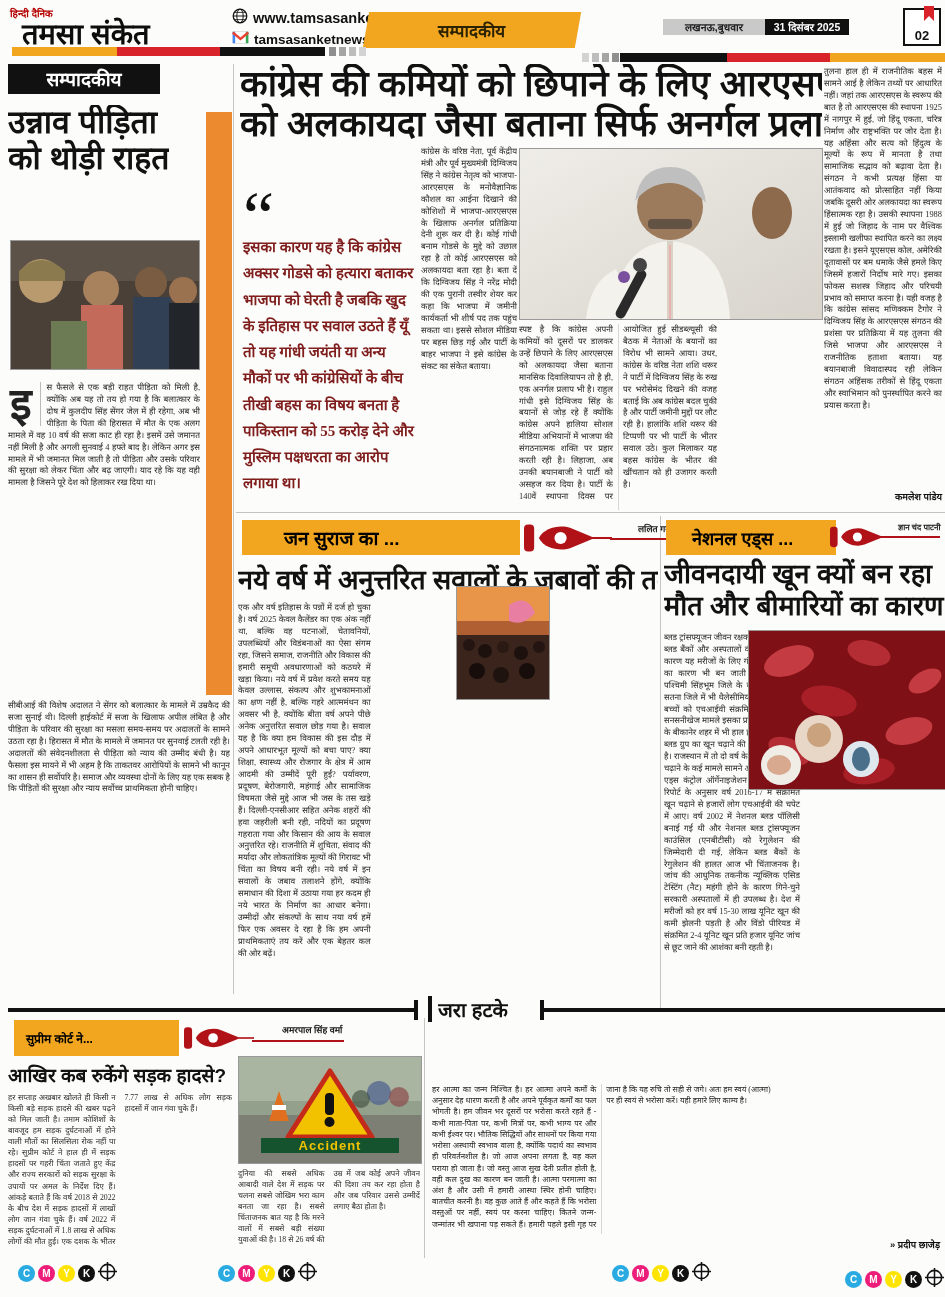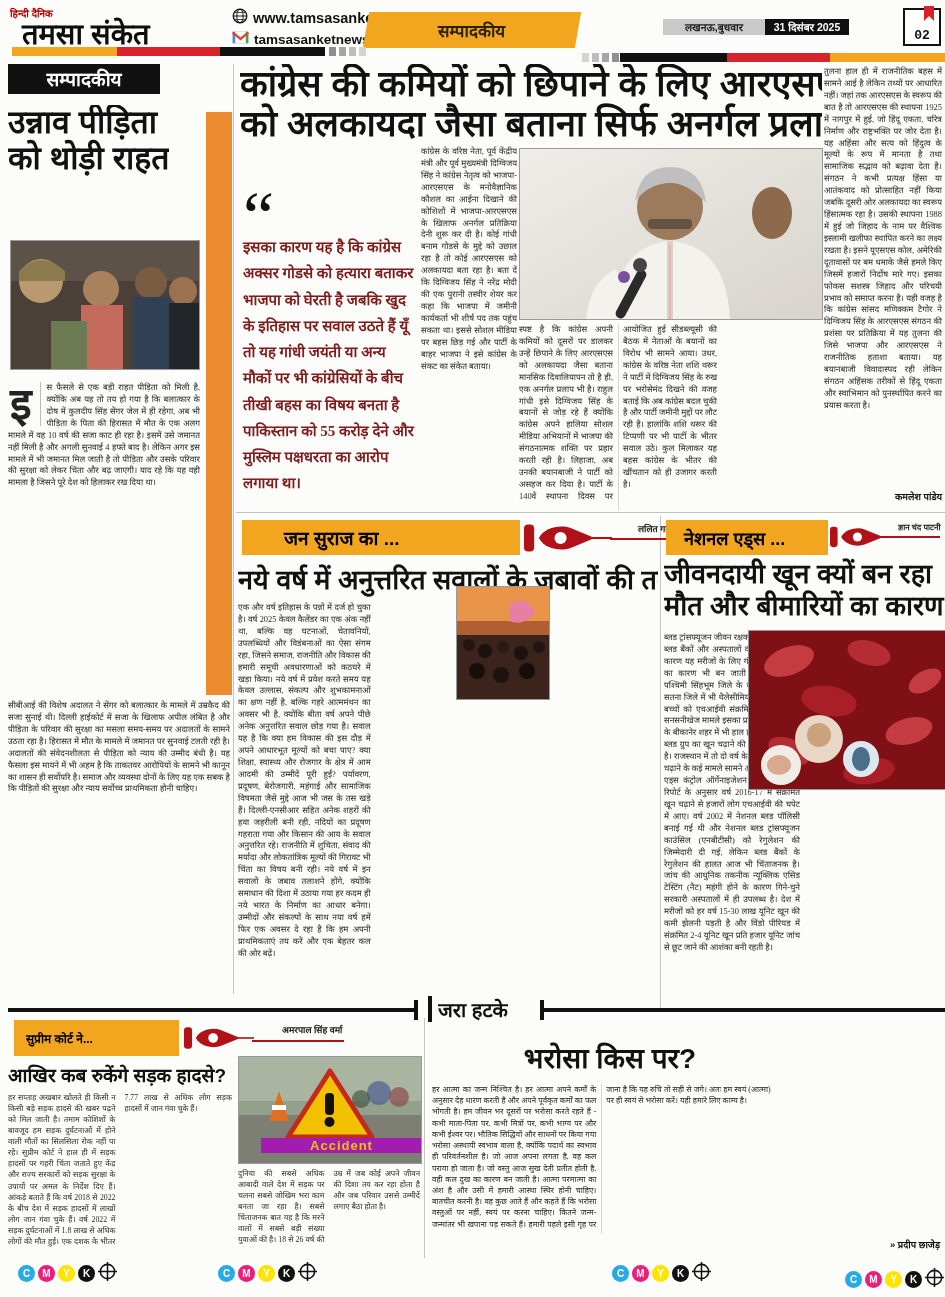--- a/index.html
+++ b/index.html
@@ -70,21 +70,21 @@
 
   <div class="abs sans" style="left:663px;top:19px;width:102px;height:16px;background:#c9c9c9;display:flex;align-items:center;justify-content:center;font-size:10.5px;font-weight:bold;color:#222;">लखनऊ,बुधवार</div>
   <div class="abs sans" style="left:765px;top:19px;width:84px;height:16px;background:#101010;display:flex;align-items:center;justify-content:center;font-size:10.5px;font-weight:bold;color:#fff;">31 दिसंबर 2025</div>
 
   <div class="abs" style="left:903px;top:8px;width:34px;height:34px;background:#fff;border:2px solid #111;">
     <span class="abs" style="left:18px;top:-4px;">
       <svg width="12" height="16" viewBox="0 0 12 16">
           <path d="M1 0 H11 V15 L6 10 L1 15 Z" fill="#D8232A"></path>
         </svg>
     </span>
-    <div class="sans" style="position:absolute;bottom:1px;width:100%;text-align:center;font-size:13px;font-weight:bold;color:#111;font-family:Liberation Mono, monospace;">02</div>
+    <div class="sans" style="position:absolute;bottom:1px;width:100%;text-align:center;font-size:13px;font-weight:bold;color:#111;">02</div>
   </div>
 
   <div class="abs" style="left:12px;top:47px;width:105px;height:9px;background:#F2A51F;"></div>
   <div class="abs" style="left:117px;top:47px;width:103px;height:9px;background:#D8232A;"></div>
   <div class="abs" style="left:220px;top:47px;width:105px;height:9px;background:#111;"></div>
   <div class="abs" style="left:329px;top:47px;display:flex;gap:3px;">
     <span style="width:7px;height:9px;background:#8f8f8f;display:inline-block;"></span>
       <span style="width:7px;height:9px;background:#a5a5a5;display:inline-block;"></span>
       <span style="width:7px;height:9px;background:#bdbdbd;display:inline-block;"></span>
       <span style="width:7px;height:9px;background:#d3d3d3;display:inline-block;"></span>
@@ -205,21 +205,21 @@
         <circle cx="46" cy="60" r="6" fill="#2b1a14"></circle>
         <circle cx="64" cy="66" r="7" fill="#1d110e"></circle>
         <circle cx="82" cy="60" r="6" fill="#241512"></circle>
       <circle cx="20" cy="84" r="8" fill="#170d0b"></circle>
         <circle cx="44" cy="88" r="8" fill="#1f1310"></circle>
         <circle cx="70" cy="84" r="8" fill="#170d0b"></circle>
       <path d="M52 18 Q70 6 78 26 Q66 40 52 34 Z" fill="#e87ea1"></path>
     </svg>
   </div>
 
-  <div class="abs kicker-bar" style="left:666px;top:520px;width:162px;height:35px;">
+  <div class="abs kicker-bar" style="left:666px;top:520px;width:162px;height:35px;padding-left:8px;">
     <span class="ktxt" style="font-size:18px;padding-left:18px;">नेशनल एड्स ...</span>
   </div>
   <div class="abs" style="left:830px;top:518px;width:66px;height:38px;">
     <svg class="pen-svg" viewBox="0 0 130 44">
         <rect x="0" y="2" width="15" height="40" rx="6" fill="#B01218"></rect>
         <path d="M22 22 C30 6 54 2 68 7 L100 20 L100 24 L68 37 C54 42 30 38 22 22 Z" fill="#B01218"></path>
         <circle cx="54" cy="22" r="9" fill="#fff"></circle>
         <rect x="98" y="20.5" width="32" height="3" fill="#B01218"></rect>
       </svg>
   </div>
@@ -284,26 +284,25 @@
       <rect y="58" width="182" height="48" fill="#7d7f74"></rect>
       <circle cx="140" cy="36" r="12" fill="#4a5e8f" opacity="0.7"></circle>
         <circle cx="160" cy="40" r="10" fill="#8f4a4a" opacity="0.7"></circle>
         <circle cx="122" cy="42" r="9" fill="#3a4a3a" opacity="0.6"></circle>
       <path d="M30 64 L40 34 L50 64 Z" fill="#e07020"></path>
         <rect x="33" y="48" width="14" height="5" fill="#fff"></rect>
       <path d="M91 14 L133 80 L49 80 Z" fill="#f2c200" stroke="#c42a1a" stroke-width="5" stroke-linejoin="round"></path>
       <rect x="86" y="36" width="9" height="22" rx="4" fill="#111"></rect>
         <circle cx="90.5" cy="65" r="5" fill="#111"></circle>
     </svg>
-    <div class="sans" style="position:absolute;left:22px;bottom:10px;width:161px;background:#a21caf;color:#f2c200;font-size:13px;font-weight:bold;text-align:center;letter-spacing:1px;">Accident</div>
+    <div class="sans" style="position:absolute;left:22px;bottom:10px;width:138px;background:#14532d;color:#f2c200;font-size:13px;font-weight:bold;text-align:center;letter-spacing:1px;">Accident</div>
   </div>
 
   <div class="abs bodytxt cols2" style="left:238px;top:1168px;width:182px;height:88px;font-size:7.8px;">दुनिया की सबसे अधिक आबादी वाले देश में सड़क पर चलना सबसे जोखिम भरा काम बनता जा रहा है। सबसे चिंताजनक बात यह है कि मरने वालों में सबसे बड़ी संख्या युवाओं की है। 18 से 26 वर्ष की उम्र में जब कोई अपने जीवन की दिशा तय कर रहा होता है और जब परिवार उससे उम्मीदें लगाए बैठा होता है।</div>
 
-  <div class="abs headline" style="left:460px;top:1038px;width:300px;font-size:28px;text-align:center;">भरोसा किस पर?</div>
 
   <div class="abs bodytxt cols3" style="left:432px;top:1084px;width:513px;height:150px;font-size:7.9px;column-rule:1px solid #d8d6d2;">हर आत्मा का जन्म निश्चित है। हर आत्मा अपने कर्मों के अनुसार देह धारण करती है और अपने पूर्वकृत कर्मों का फल भोगती है। हम जीवन भर दूसरों पर भरोसा करते रहते हैं - कभी माता-पिता पर, कभी मित्रों पर, कभी भाग्य पर और कभी ईश्वर पर। भौतिक सिद्धियों और साधनों पर किया गया भरोसा अस्थायी स्वभाव वाला है, क्योंकि पदार्थ का स्वभाव ही परिवर्तनशील है। जो आज अपना लगता है, वह कल पराया हो जाता है। जो वस्तु आज सुख देती प्रतीत होती है, वही कल दुख का कारण बन जाती है। आत्मा परमात्मा का अंश है और उसी में हमारी आस्था स्थिर होनी चाहिए। बातचीत करनी है। वह कुछ आते हैं और कहते हैं कि भरोसा वस्तुओं पर नहीं, स्वयं पर करना चाहिए। कितने जन्म-जन्मांतर भी खपाना पड़ सकते हैं। हमारी पहले इसी गृह पर जाना है कि यह रुचि तो सही से जगे। अतः हम स्वयं (आत्मा) पर ही स्वयं से भरोसा करें। यही हमारे लिए काम्य है।</div>
   <div class="abs byline" style="left:770px;top:1238px;width:170px;">» प्रदीप छाजेड़</div>
 
   <div class="abs cmyk" style="left:18px;top:1262px;">
     <span class="dot" style="background:#29ABE2;">C</span>
     <span class="dot" style="background:#EC1E79;">M</span>
     <span class="dot" style="background:#FFE400;">Y</span>
     <span class="dot" style="background:#111;">K</span>
     <span><svg width="19" height="19" viewBox="0 0 20 20">

